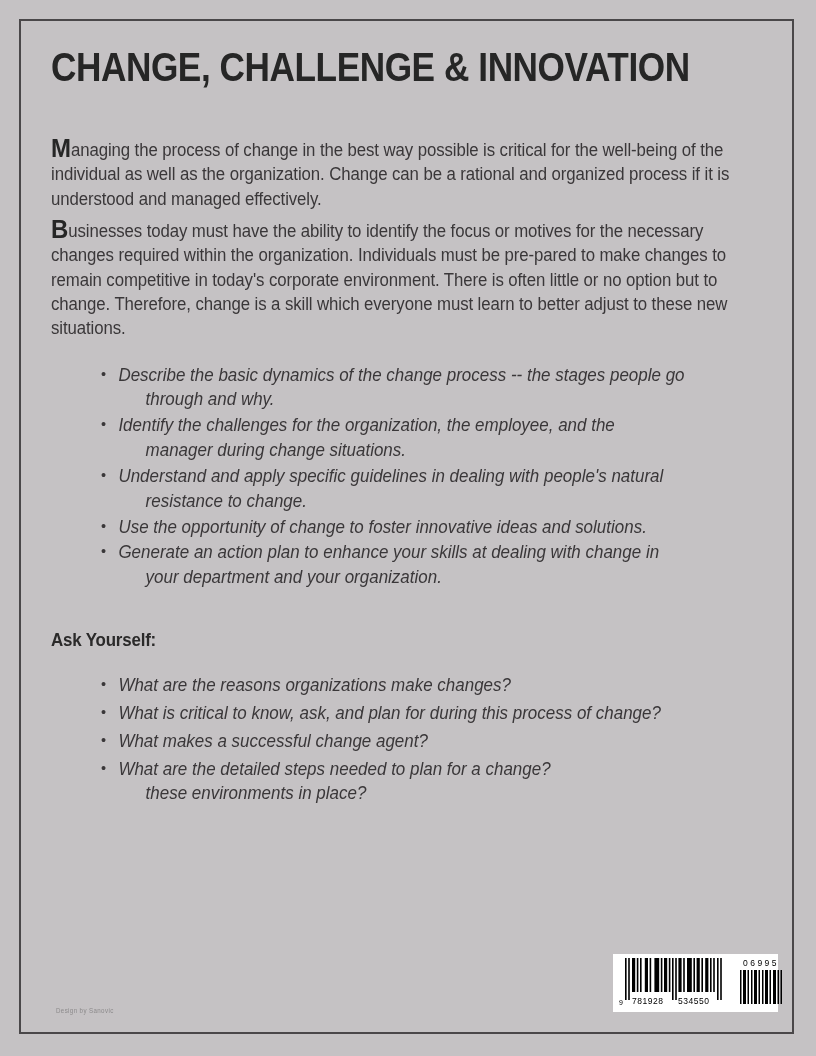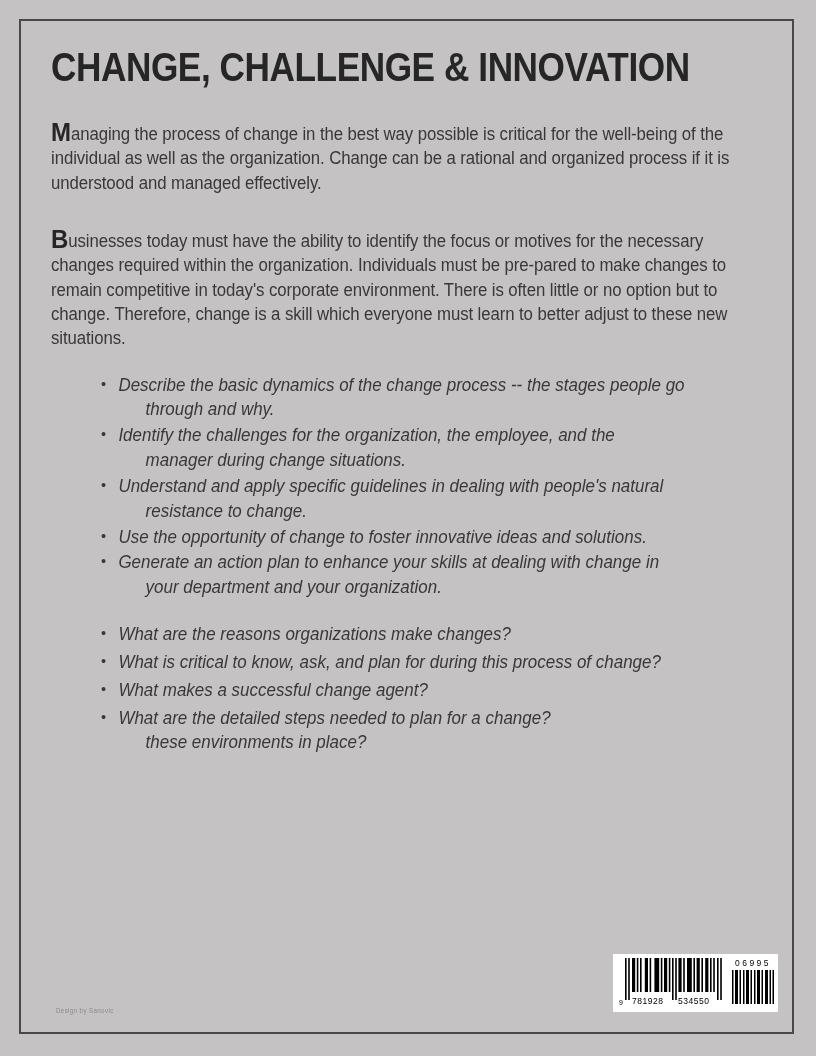--- a/index.html
+++ b/index.html
@@ -60,22 +60,22 @@
     transform: scaleX(0.96);
     transform-origin: left top;
   }
   .para .dropcap {
     font-size: 25px;
     font-weight: bold;
     line-height: 0.8;
     color: #262626;
     vertical-align: -1px;
   }
-  #para1-wrap { margin-top: 34px; }
-  #para2-wrap { margin-top: 34px; }
+  #para1-wrap { margin-top: 50px; }
+  #para2-wrap { margin-top: 8px; }
   .section-heading {
     font-size: 18px;
     font-weight: bold;
     color: #2b2a2a;
     letter-spacing: -0.2px;
     transform: scaleX(0.94);
     transform-origin: left top;
     margin: 0;
   }
   #heading1-wrap { margin-top: 33px; }
@@ -128,21 +128,21 @@
     top: 954px;
     width: 165px;
     height: 58px;
     background: #ffffff;
     display: flex;
     align-items: flex-start;
     padding: 4px 5px 0 6px;
     box-sizing: border-box;
   }
   .bc-main { position: relative; width: 108px; height: 52px; text-align: center; }
-  .bc-addon { position: relative; width: 44px; height: 52px; margin-left: 4px; }
+  .bc-addon { position: relative; width: 44px; height: 52px; margin-left: 12px; }
   .bc-bars { display: block; }
   .bc-digits {
     font-family: "Liberation Sans", sans-serif;
     font-size: 8.5px;
     color: #000;
     letter-spacing: 0.5px;
     position: absolute;
     bottom: 4px;
     left: 0;
     width: 100%;
@@ -202,20 +202,23 @@
           <span>Use the opportunity of change to foster innovative ideas and solutions.</span>
         </li>
         <li class="bullet-item">
           <span class="dot">•</span>
           <span>Generate an action plan to enhance your skills at dealing with change in</span>
           <span class="cont">your department and your organization.</span>
         </li>
       </ul>
     </div>
 
+    <div id="heading2-wrap">
+      <h2 class="section-heading">Ask Yourself:</h2>
+    </div>
 
     <div id="list2-wrap">
       <ul class="bullet-list">
         <li class="bullet-item">
           <span class="dot">•</span>
           <span>What are the reasons organizations make changes?</span>
         </li>
         <li class="bullet-item">
           <span class="dot">•</span>
           <span>What is critical to know, ask, and plan for during this process of change?</span>

